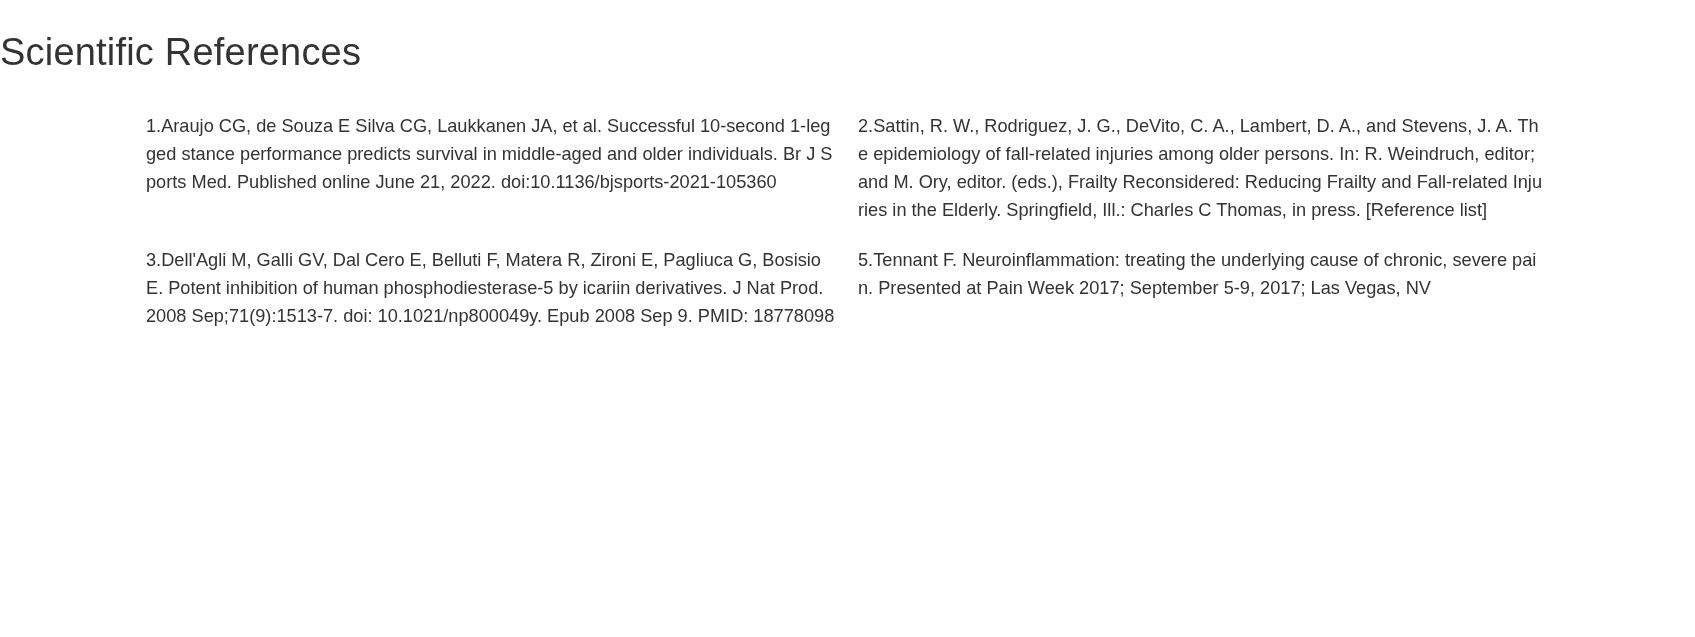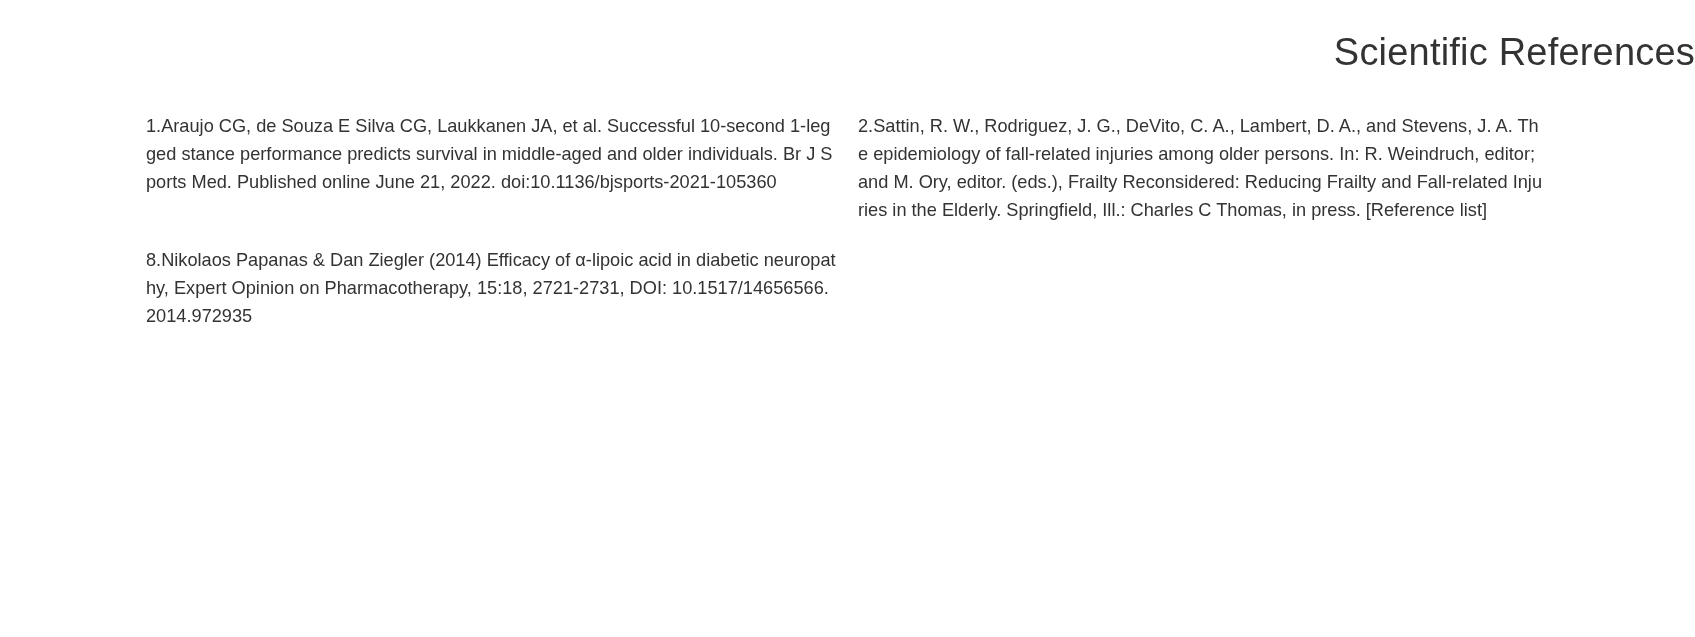--- a/index.html
+++ b/index.html
@@ -8,21 +8,21 @@
       background: #ffffff;
     }
     body {
       width: 1695px;
       height: 637px;
       overflow: hidden;
       font-family: "Liberation Sans", "DejaVu Sans", sans-serif;
       color: #333333;
     }
     .page-title {
-      text-align: right;
+      text-align: left;
       font-size: 38px;
       font-weight: normal;
       margin: 0;
       padding-top: 30px;
       height: 50px;
       line-height: 44px;
       color: #333333;
       letter-spacing: 0.2px;
     }
     .references {
@@ -46,14 +46,15 @@
     }
   </style>
 </head>
 <body>
 
 <h1 class="page-title">Scientific References</h1>
 
 <div class="references">
   <p class="ref">1.Araujo CG, de Souza E Silva CG, Laukkanen JA, et al. Successful 10-second 1-legged stance performance predicts survival in middle-aged and older individuals. Br J Sports Med. Published online June 21, 2022. doi:10.1136/bjsports-2021-105360</p>
   <p class="ref">2.Sattin, R. W., Rodriguez, J. G., DeVito, C. A., Lambert, D. A., and Stevens, J. A. The epidemiology of fall-related injuries among older persons. In: R. Weindruch, editor; and M. Ory, editor. (eds.), Frailty Reconsidered: Reducing Frailty and Fall-related Injuries in the Elderly. Springfield, Ill.: Charles C Thomas, in press. [Reference list]</p>
-  <p class="ref">8.Nikolaos Papanas &amp; Dan Ziegler (2014) Efficacy of α-lipoic acid in diabetic neuropathy, Expert Opinion on Pharmacotherapy, 15:18, 2721-2731, DOI: 10.1517/14656566.2014.972935</p>
+  <p class="ref">3.Dell'Agli M, Galli GV, Dal Cero E, Belluti F, Matera R, Zironi E, Pagliuca G, Bosisio E. Potent inhibition of human phosphodiesterase-5 by icariin derivatives. J Nat Prod. 2008 Sep;71(9):1513-7. doi: 10.1021/np800049y. Epub 2008 Sep 9. PMID: 18778098</p>
+  <p class="ref">5.Tennant F. Neuroinflammation: treating the underlying cause of chronic, severe pain. Presented at Pain Week 2017; September 5-9, 2017; Las Vegas, NV</p>
 </div>
 
 </body></html>

